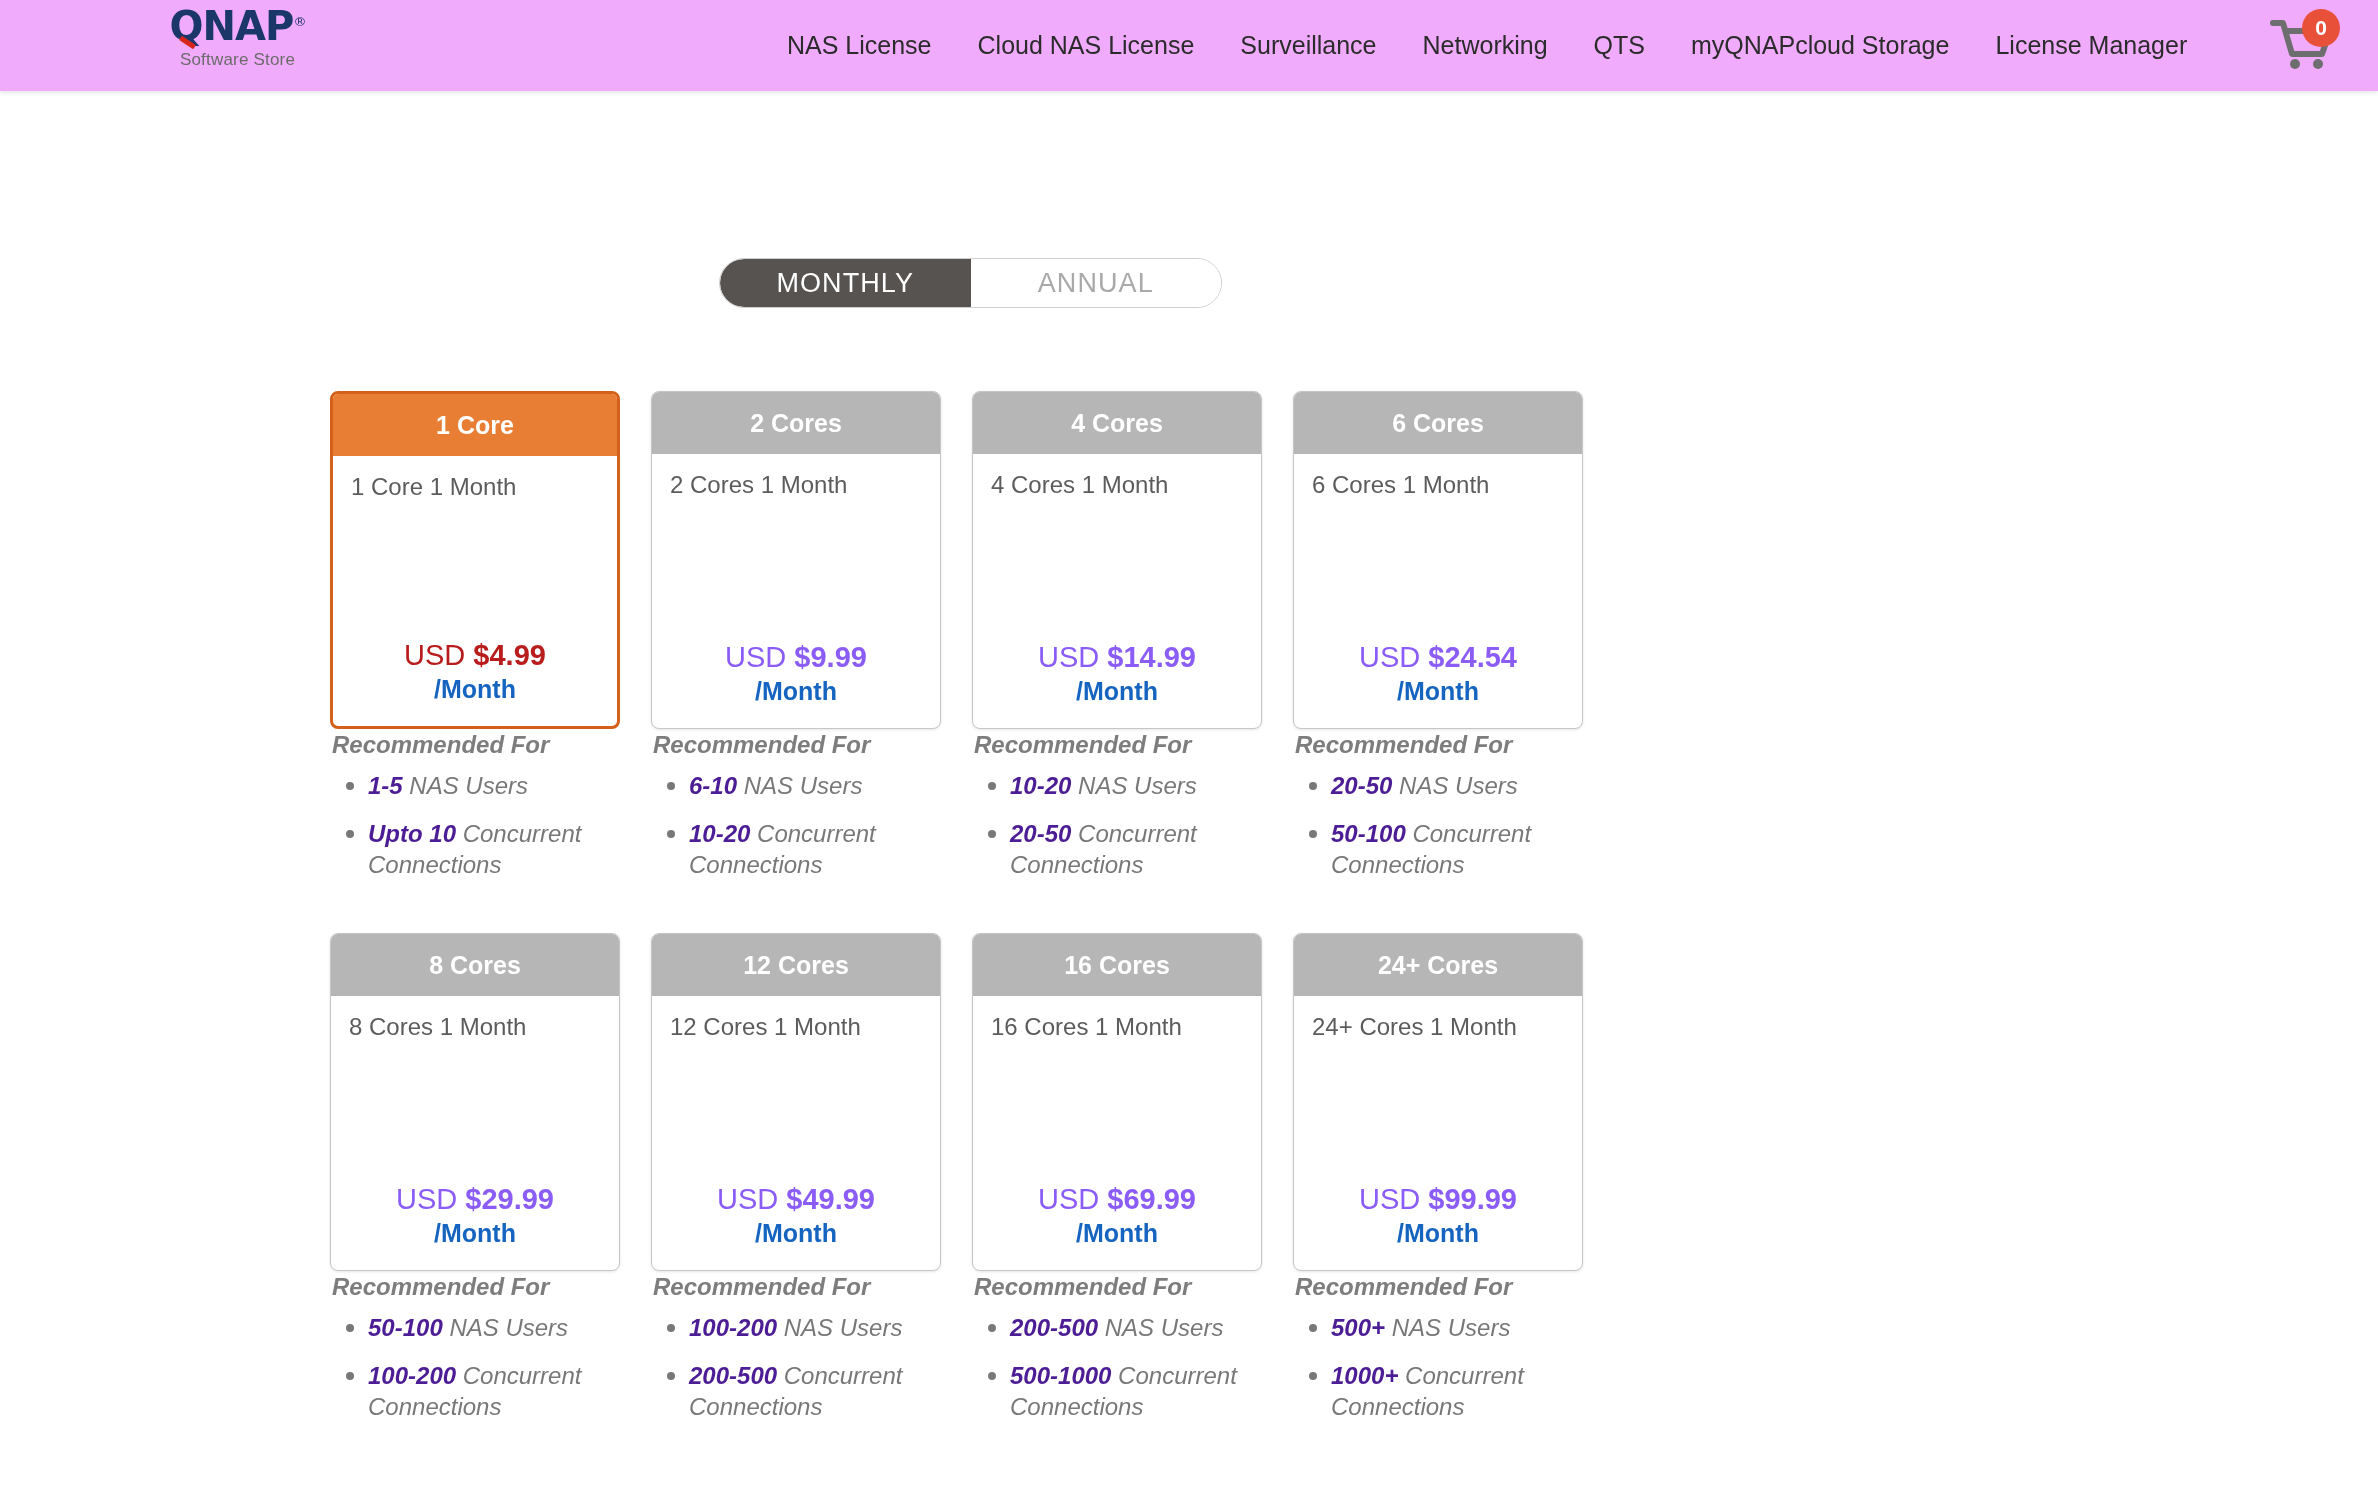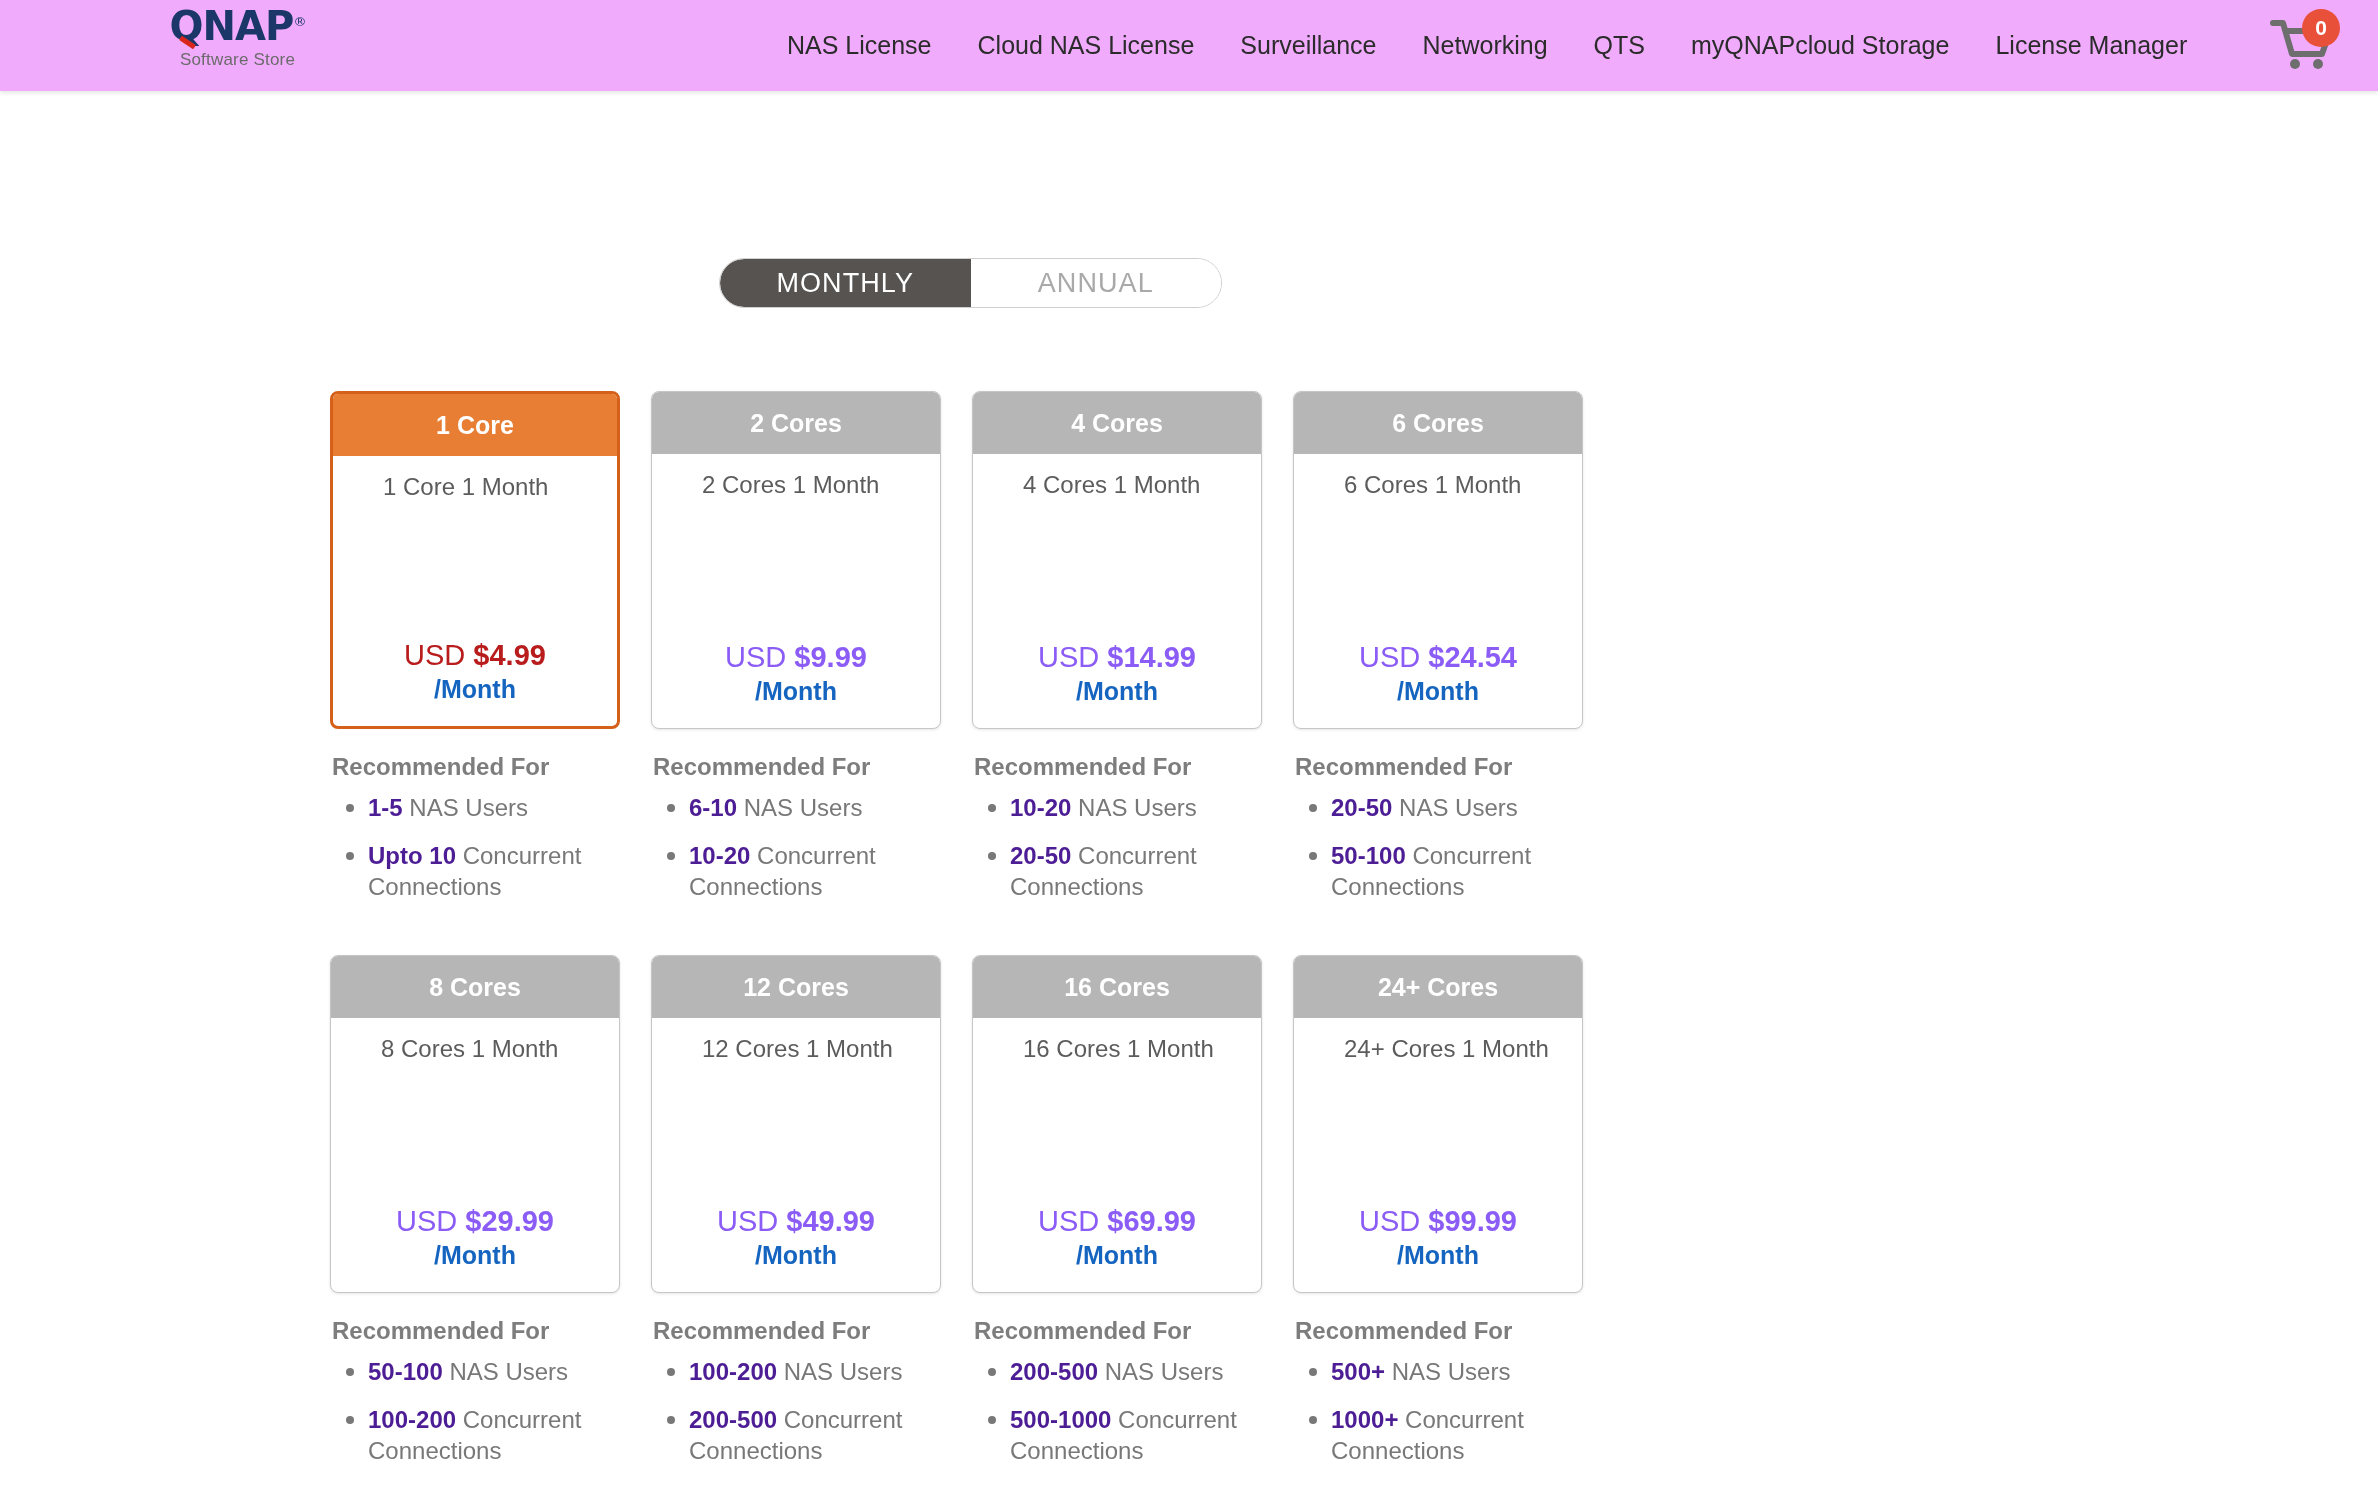--- a/index.html
+++ b/index.html
@@ -197,21 +197,20 @@
     flex: 1;
     position: relative;
     padding: 17px 18px 16px 18px;
     display: flex;
     flex-direction: column;
   }
   .card-desc {
     font-size: 24px;
     color: #5c5c5c;
     line-height: 1.2;
-    margin-left: 32px;
   }
   .card-price-block {
     margin-top: auto;
     text-align: center;
     padding-bottom: 6px;
   }
   .card-price {
     font-size: 29px;
     color: #8b5cf6;
     line-height: 1.22;
@@ -221,22 +220,23 @@
   .plan-card.selected .card-price { color: #b91c1c; }
   .card-period {
     font-size: 25px;
     font-weight: 700;
     color: #1565c0;
     line-height: 1.22;
   }
 
   
   .rec-block {
-    margin-top: 24px;
+    margin-top: 2px;
     padding-left: 2px;
+    font-style: italic;
   }
   .rec-title {
     font-size: 24px;
     font-weight: 700;
     color: #7d7d7d;
     margin-bottom: 11px;
   }
   .rec-list {
     list-style: none;
     margin: 0;

